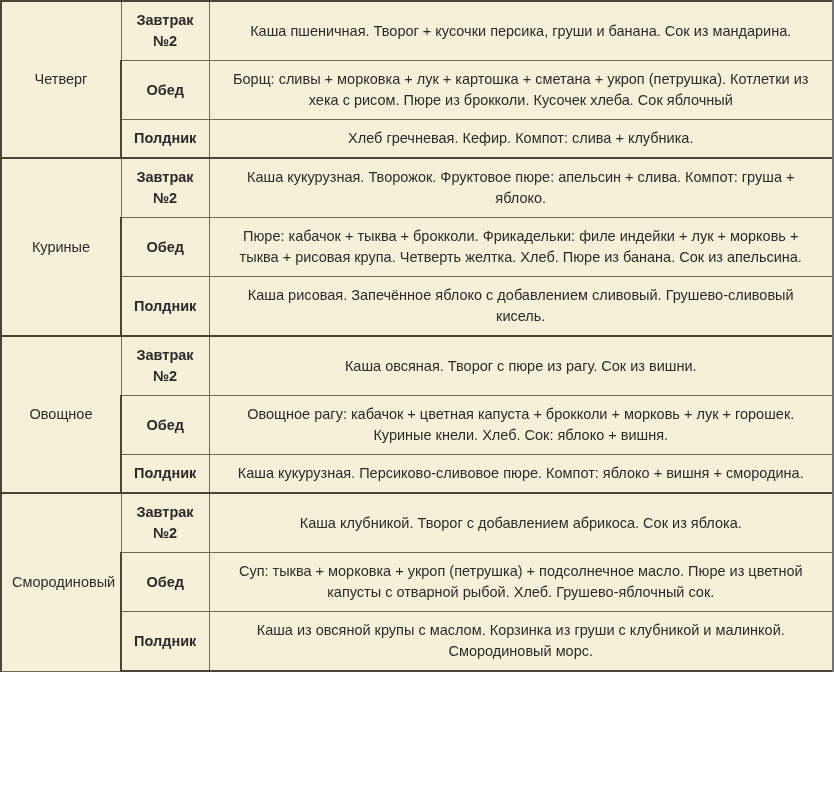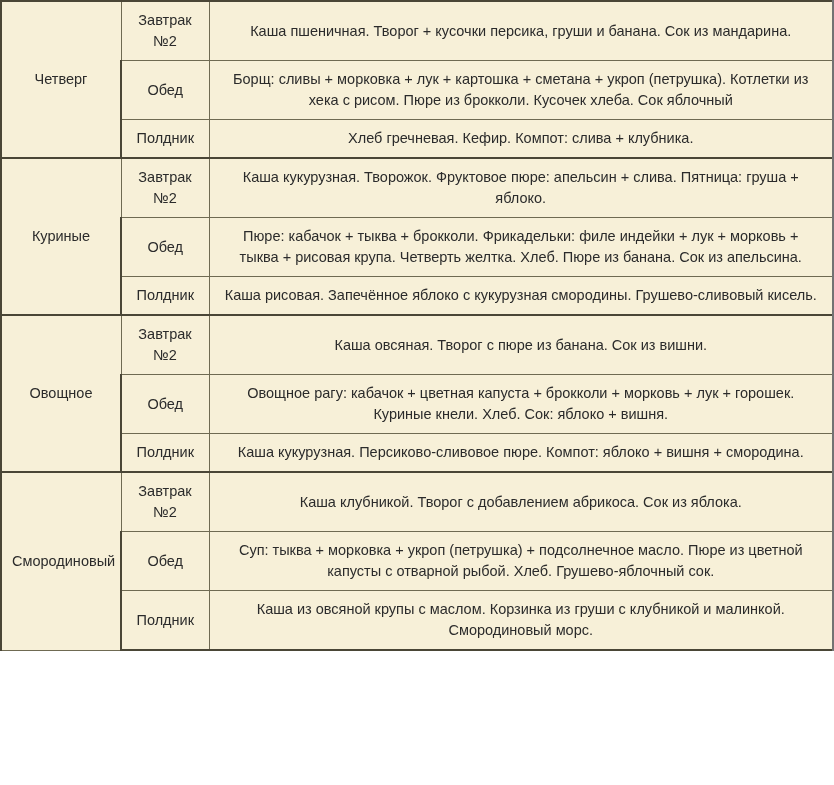--- a/index.html
+++ b/index.html
@@ -26,20 +26,21 @@
     font-size: 14.5px;
     line-height: 1.45;
     background: #f7f0d8;
   }
   .col-day {
     width: 120px;
     margin-left: 33px;
   }
   .col-meal {
     width: 88px;
+    font-weight: bold;
   }
   .col-desc {
     width: 626px;
     padding-left: 14px !important;
     padding-right: 14px !important;
   }
   td.day-cell {
     font-size: 14.5px;
   }
   td.meal-cell {
@@ -83,35 +84,35 @@
       <td class="col-desc">Борщ: сливы + морковка + лук + картошка + сметана + укроп (петрушка). Котлетки из хека с рисом. Пюре из брокколи. Кусочек хлеба. Сок яблочный</td>
     </tr>
     <tr>
       <td class="col-meal meal-cell">Полдник</td>
       <td class="col-desc">Хлеб гречневая. Кефир. Компот: слива + клубника.</td>
     </tr>
 
     <tr class="day-start">
       <td class="col-day day-cell" rowspan="3">Куриные</td>
       <td class="col-meal meal-cell">Завтрак №2</td>
-      <td class="col-desc">Каша кукурузная. Творожок. Фруктовое пюре: апельсин + слива. Пятница: груша + яблоко.</td>
+      <td class="col-desc">Каша кукурузная. Творожок. Фруктовое пюре: апельсин + слива. Компот: груша + яблоко.</td>
     </tr>
     <tr>
       <td class="col-meal meal-cell">Обед</td>
       <td class="col-desc">Пюре: кабачок + тыква + брокколи. Фрикадельки: филе индейки + лук + морковь + тыква + рисовая крупа. Четверть желтка. Хлеб. Пюре из банана. Сок из апельсина.</td>
     </tr>
     <tr>
       <td class="col-meal meal-cell">Полдник</td>
-      <td class="col-desc">Каша рисовая. Запечённое яблоко с кукурузная смородины. Грушево-сливовый кисель.</td>
+      <td class="col-desc">Каша рисовая. Запечённое яблоко с добавлением сливовый. Грушево-сливовый кисель.</td>
     </tr>
 
     <tr class="day-start">
       <td class="col-day day-cell" rowspan="3">Овощное</td>
       <td class="col-meal meal-cell">Завтрак №2</td>
-      <td class="col-desc">Каша овсяная. Творог с пюре из банана. Сок из вишни.</td>
+      <td class="col-desc">Каша овсяная. Творог с пюре из рагу. Сок из вишни.</td>
     </tr>
     <tr>
       <td class="col-meal meal-cell">Обед</td>
       <td class="col-desc">Овощное рагу: кабачок + цветная капуста + брокколи + морковь + лук + горошек. Куриные кнели. Хлеб. Сок: яблоко + вишня.</td>
     </tr>
     <tr>
       <td class="col-meal meal-cell">Полдник</td>
       <td class="col-desc">Каша кукурузная. Персиково-сливовое пюре. Компот: яблоко + вишня + смородина.</td>
     </tr>
 

